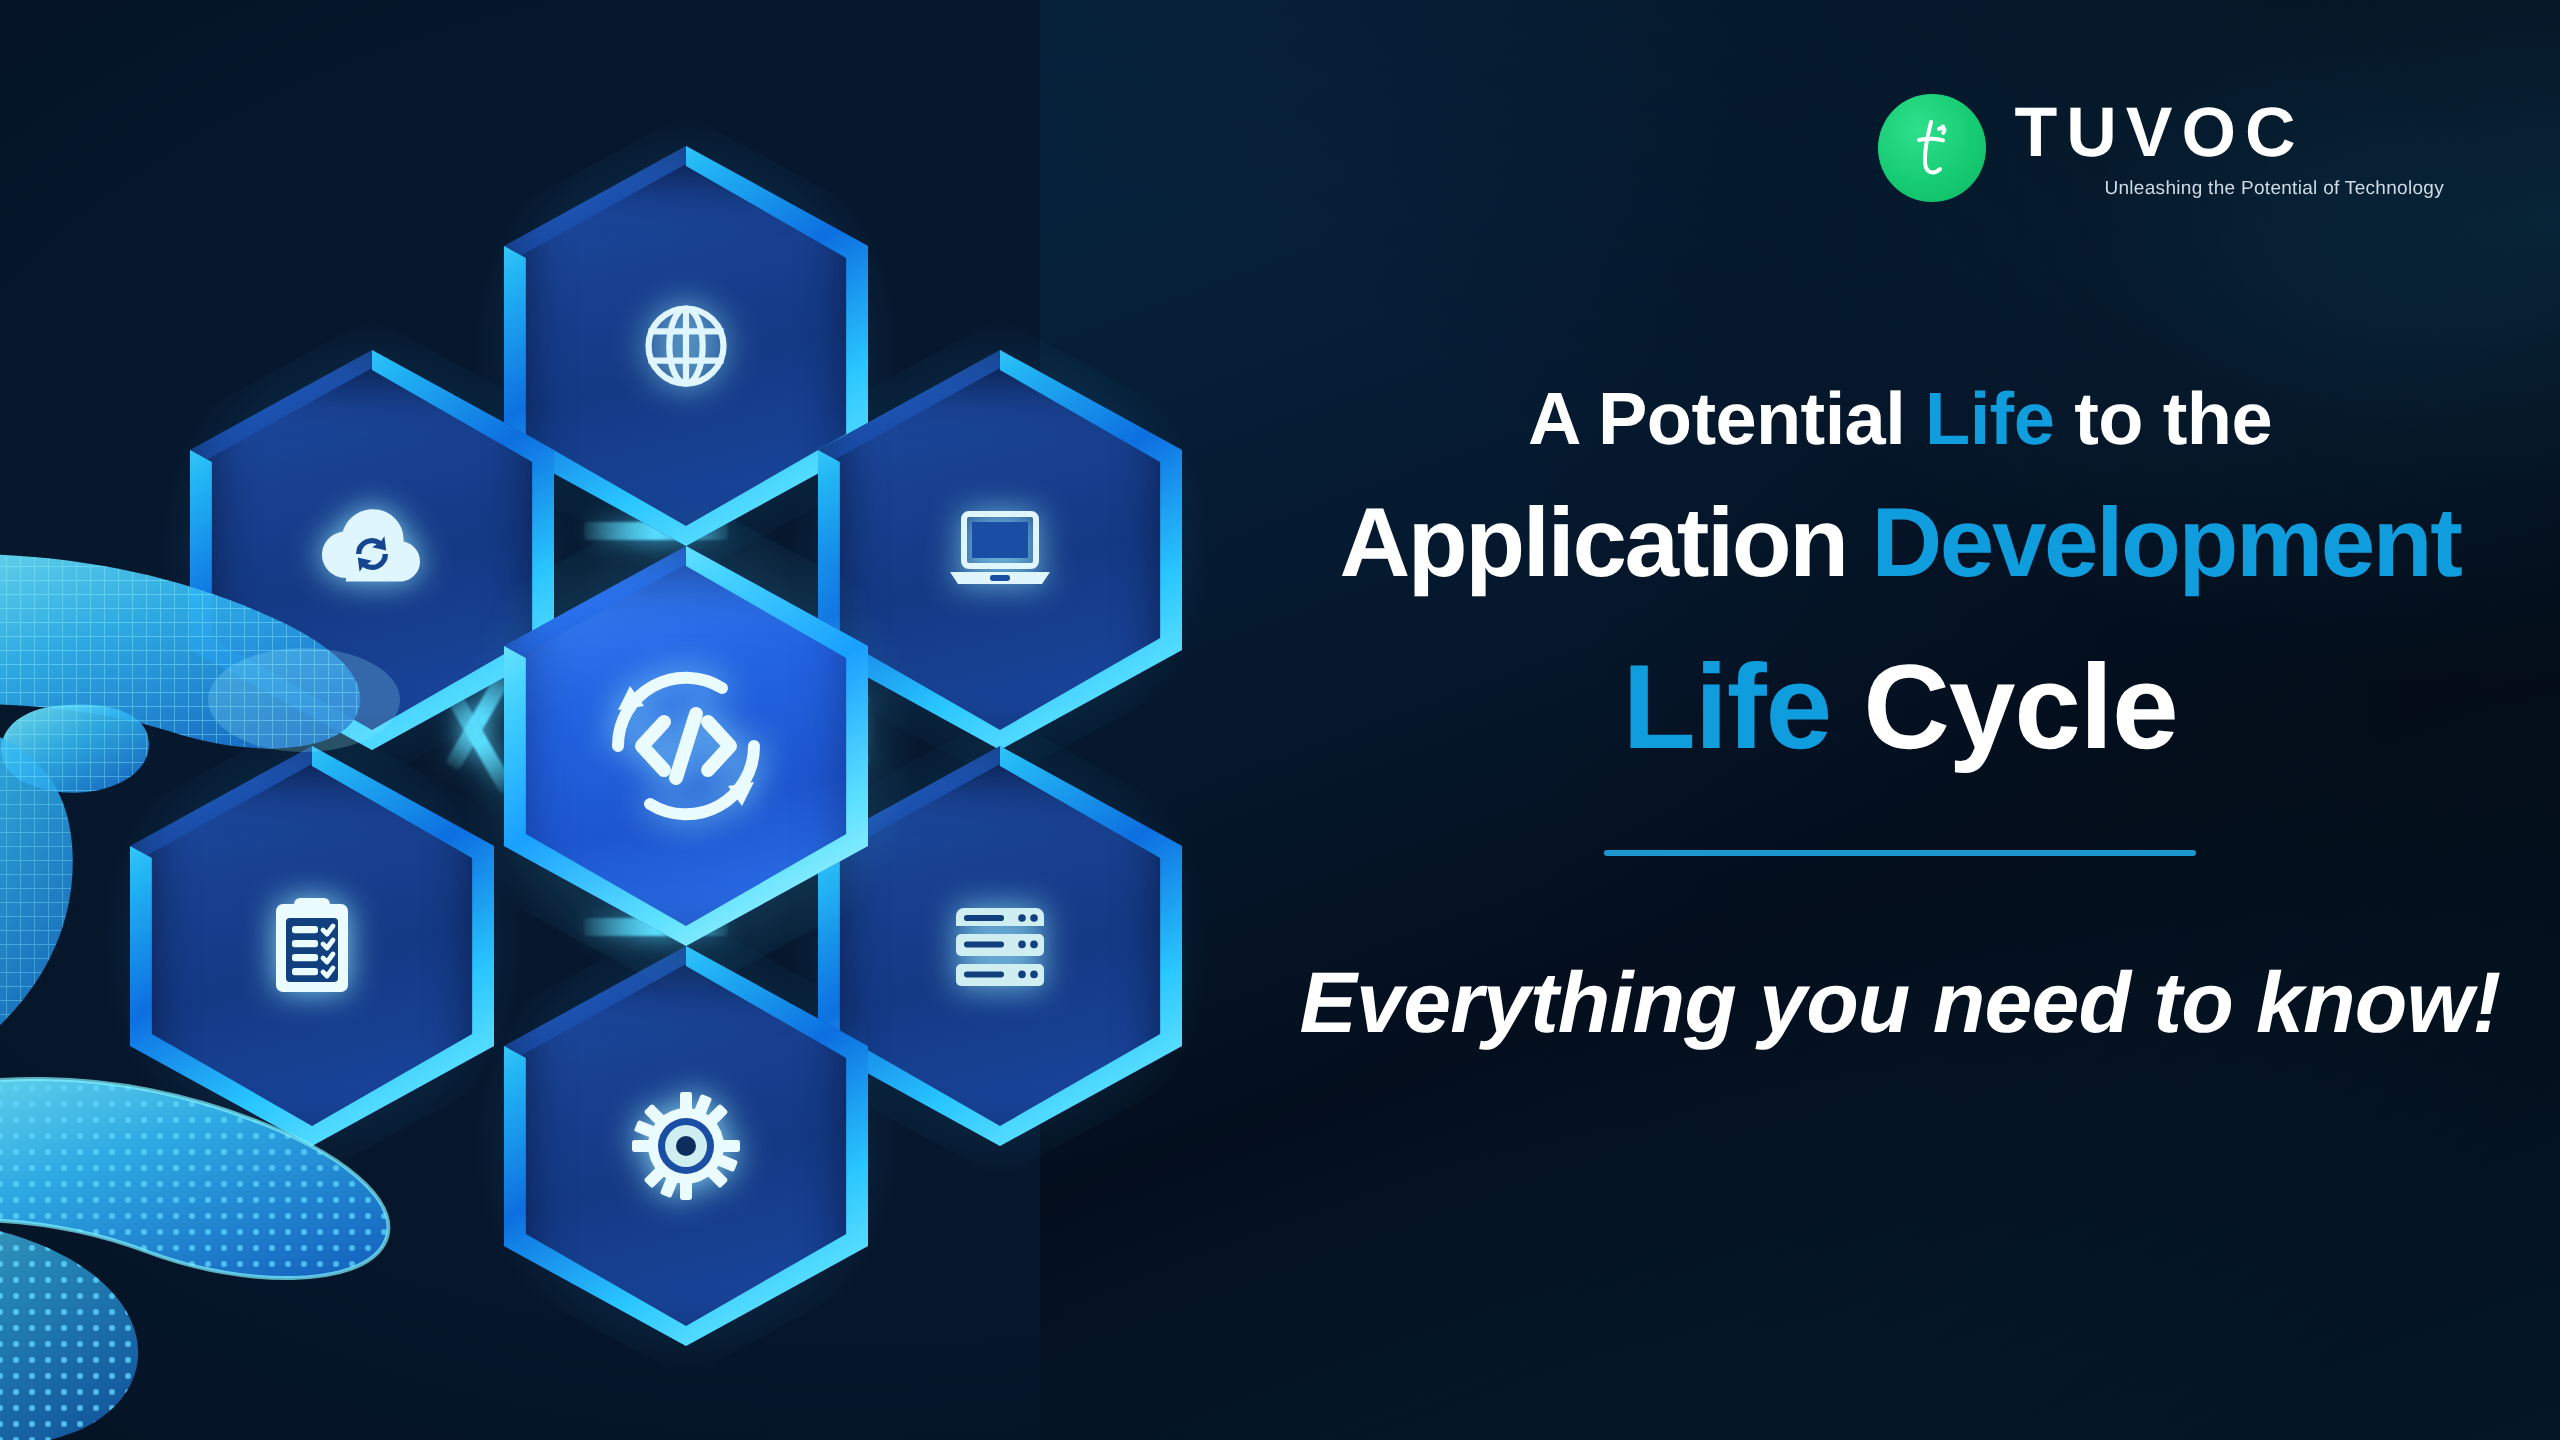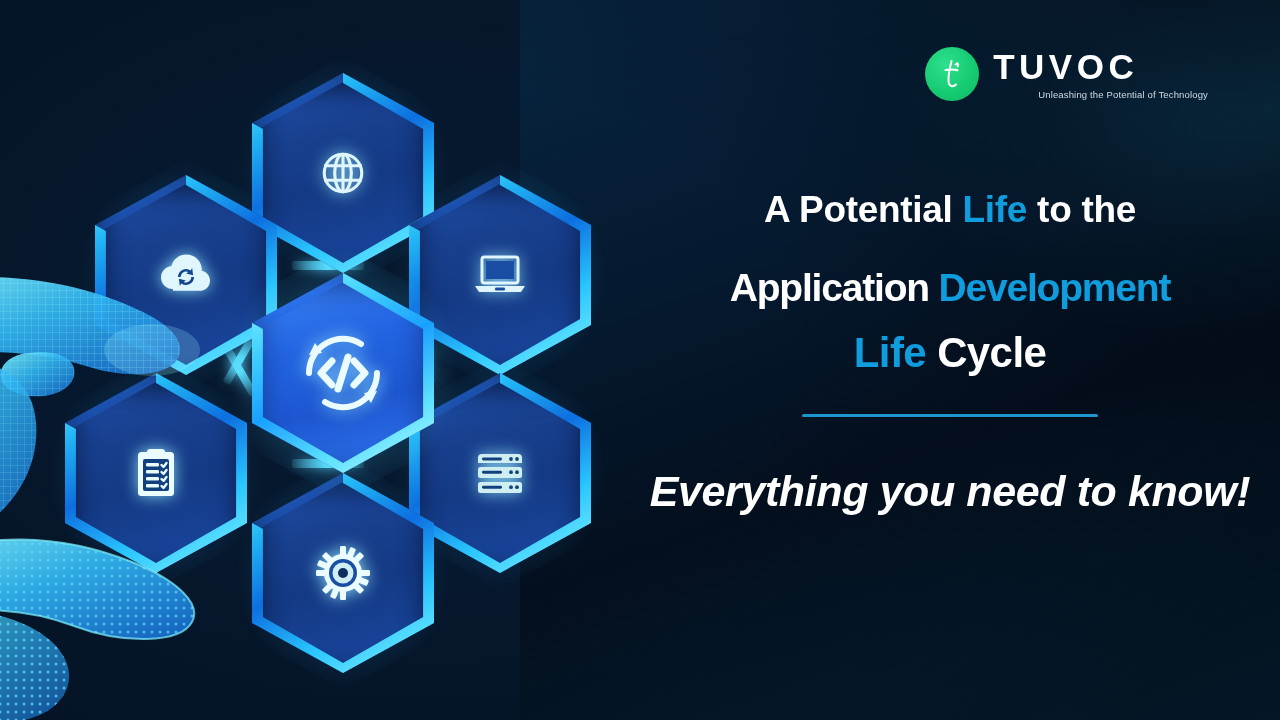--- a/index.html
+++ b/index.html
@@ -25,21 +25,21 @@
       radial-gradient(ellipse 520px 300px at 760px 110px, rgba(17,78,112,.85) 0%, rgba(10,45,70,.45) 45%, rgba(5,22,40,0) 78%),
       radial-gradient(ellipse 460px 340px at 1180px 700px, rgba(14,70,116,.95) 0%, rgba(9,44,76,.5) 45%, rgba(4,18,34,0) 80%),
       linear-gradient(160deg,#072540 0%, #05192f 35%, #040f1e 60%, #07273f 100%);
   }
   .bg-vignette {
     position:absolute; inset:0;
     background:radial-gradient(ellipse 900px 620px at 420px 330px, rgba(0,0,0,0) 40%, rgba(2,9,18,.55) 100%);
   }
 
   
-  #logo { position:absolute; right:72px; top:47px; display:flex; align-items:center; gap:14px; }
+  #logo { position:absolute; right:58px; top:47px; display:flex; align-items:center; gap:14px; }
   .logo-mark {
     width:54px; height:54px; border-radius:50%;
     background:radial-gradient(circle at 38% 33%, #2ee08c 0%, #16cc73 55%, #10b864 100%);
     display:flex; align-items:center; justify-content:center;
     flex:0 0 auto;
   }
   .logo-mark svg { display:block; }
   .logo-text { display:flex; flex-direction:column; }
   .logo-word {
     color:#fff; font-size:35px; font-weight:bold; letter-spacing:4.5px;
@@ -53,25 +53,25 @@
   
   #copy {
     position:absolute; left:620px; top:190px; width:660px;
     text-align:center; color:#fff;
   }
   .line1 {
     font-size:37px; font-weight:bold; line-height:1.1;
     letter-spacing:-.3px; white-space:nowrap;
   }
   .line2 {
-    font-size:39px; font-weight:bold; line-height:1.12; margin-top:35px;
+    font-size:49px; font-weight:bold; line-height:1.12; margin-top:14px;
     letter-spacing:-1.2px; white-space:nowrap;
   }
   .line3 {
-    font-size:42px; font-weight:bold; line-height:1.12; margin-top:20px;
+    font-size:60px; font-weight:bold; line-height:1.12; margin-top:20px;
     letter-spacing:-.6px; white-space:nowrap;
   }
   .accent { color:#0f9ddd; }
   .rule {
     width:296px; height:3px; background:#1d95cf; margin:38px auto 0;
     border-radius:2px;
   }
   .sub {
     margin-top:50px; font-size:43px; font-weight:bold; font-style:italic;
     letter-spacing:-.4px; white-space:nowrap; color:#fff;

